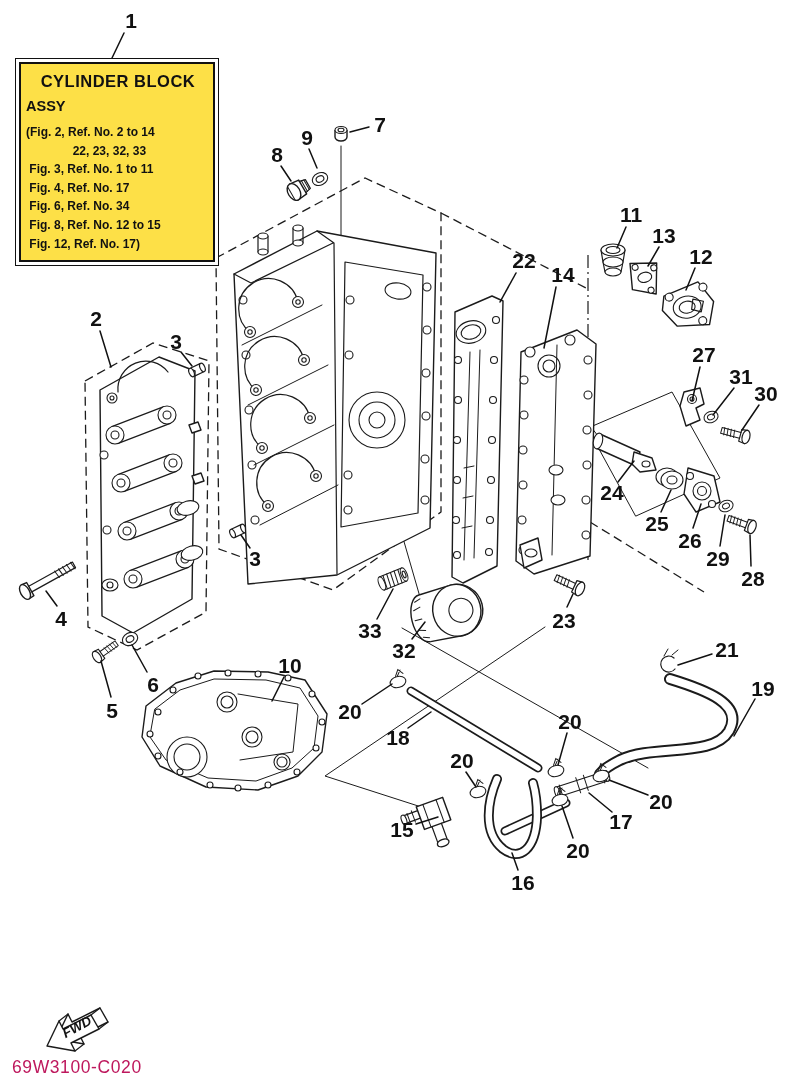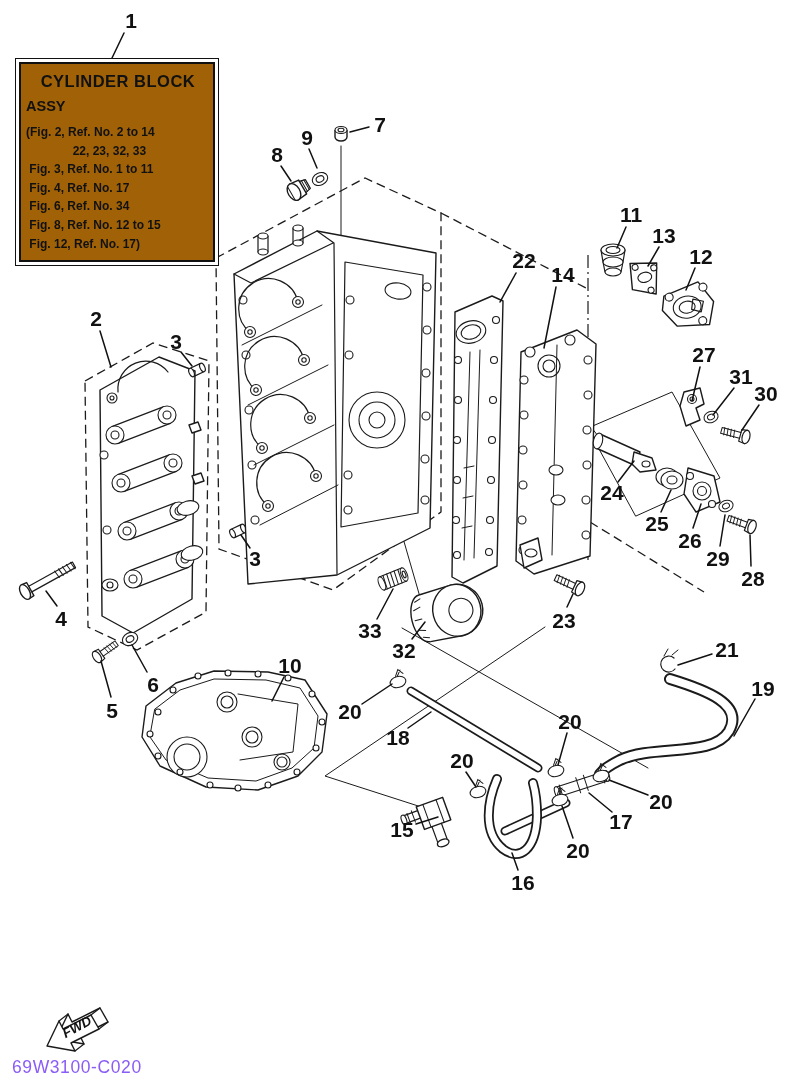--- a/index.html
+++ b/index.html
@@ -12,27 +12,27 @@
   .thin{fill:none;stroke:#1b1b1b;stroke-width:1;stroke-linecap:round;}
   .hole{fill:#fff;stroke:#1b1b1b;stroke-width:1.1;}
   .dash{fill:none;stroke:#1b1b1b;stroke-width:1.3;stroke-dasharray:9 5;}
   .dashdot{fill:none;stroke:#1b1b1b;stroke-width:1.2;stroke-dasharray:13 4 2 4;}
   .tubeo{fill:none;stroke:#1b1b1b;stroke-linecap:round;}
   .tubei{fill:none;stroke:#fff;stroke-linecap:round;}
   .callout-num{font-family:"Liberation Sans",sans-serif;font-weight:bold;font-size:21px;fill:#111;}
   .leader{stroke:#111;stroke-width:1.5;stroke-linecap:round;}
   .fwd-text{font-family:"Liberation Sans",sans-serif;font-weight:bold;font-style:italic;font-size:13.5px;fill:#111;}
   
-  .title-box{position:absolute;left:19px;top:62px;width:184px;background:#a16207;
+  .title-box{position:absolute;left:19px;top:62px;width:184px;background:#fde047;
     border:2px solid #111;box-shadow:0 0 0 3px #fff,0 0 0 4px #111;
     padding:8px 3px 7px 5px;}
   .tb-line1{font-weight:bold;font-size:16.5px;text-align:center;letter-spacing:.5px;color:#111;}
   .tb-line2{font-weight:bold;font-size:14.5px;margin:7px 0 9px;color:#111;}
   .tb-refs{font-weight:bold;font-size:12px;line-height:18.6px;white-space:pre;color:#111;}
-  .drawing-code{position:absolute;left:12px;top:1057px;font-size:17.5px;letter-spacing:.6px;color:#8b5cf6;}
+  .drawing-code{position:absolute;left:12px;top:1057px;font-size:17.5px;letter-spacing:.6px;color:#be185d;}
 </style>
 </head>
 <body>
 
 <div class="stage">
 
 <svg class="drawing" width="791" height="1088" viewBox="0 0 791 1088">
   <defs>
     <g id="strap">
       <path class="ln" d="M-22.8,18.4 L29.2,-1.6 M-29.2,1.6 L22.8,-18.4"></path>

